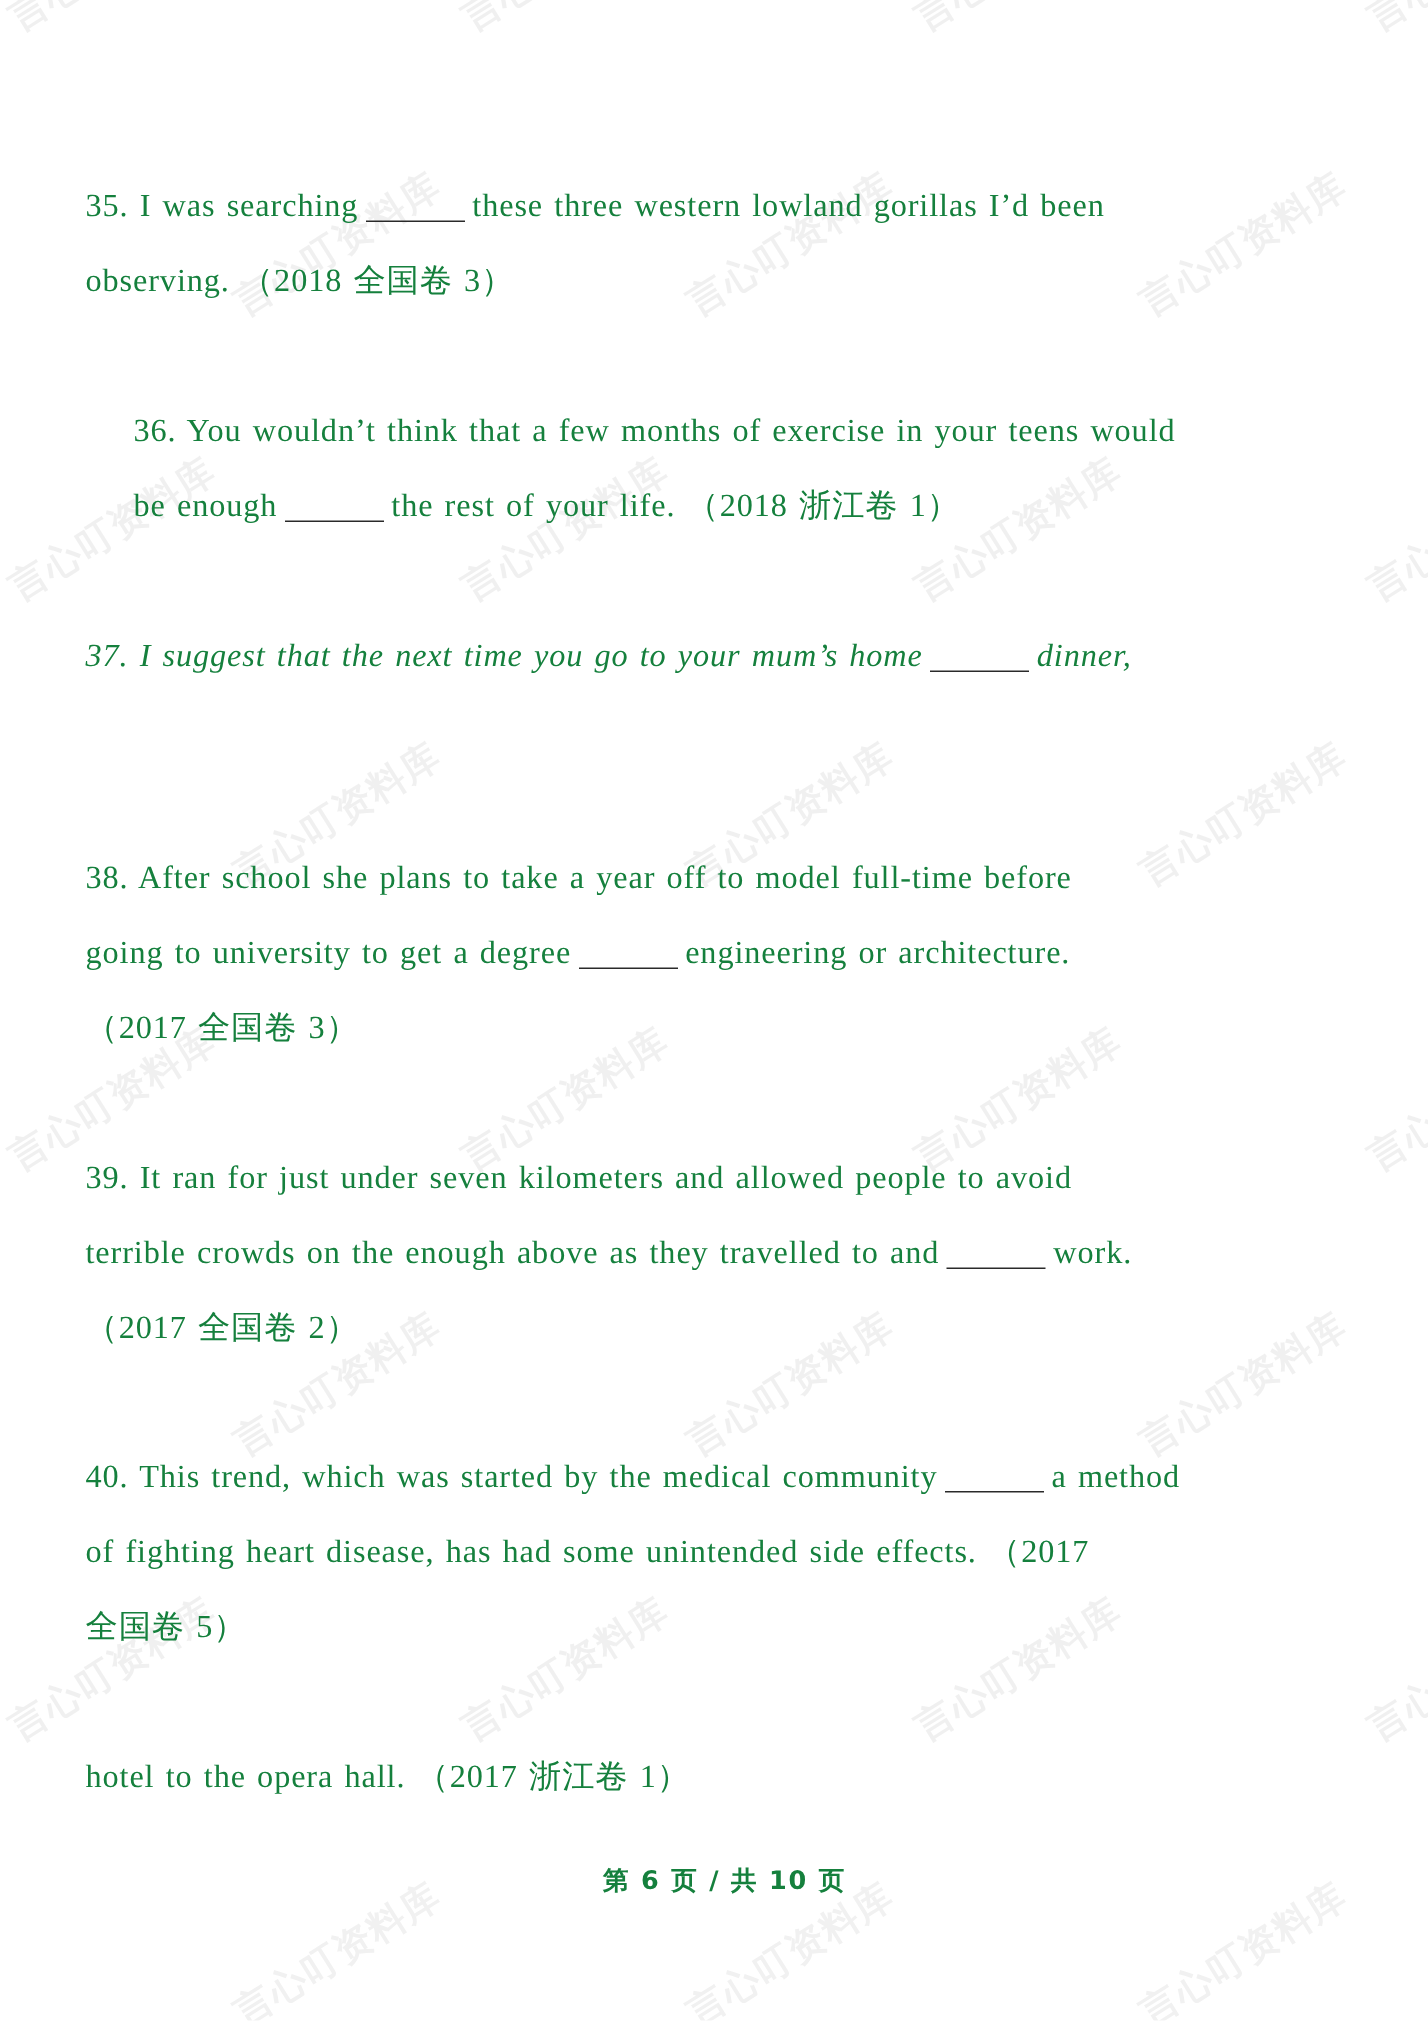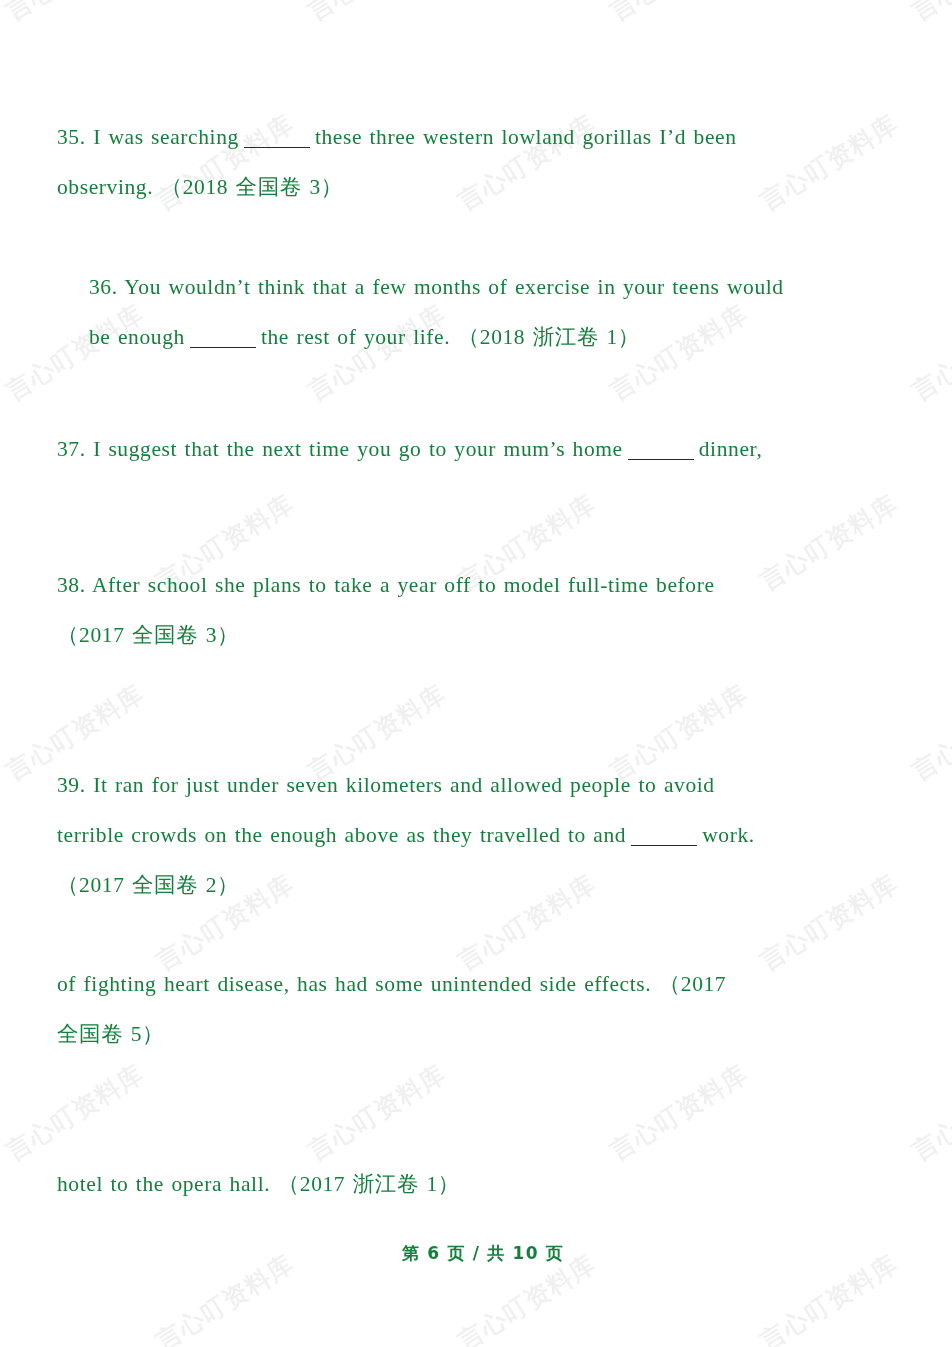--- a/index.html
+++ b/index.html
@@ -140,36 +140,38 @@
     <div class="question" style="position:absolute; left:0; top:112px; width:840px;">
       <span class="q-line"><span>35.  I was searching</span><span class="blank"></span><span>these three western lowland gorillas I’d been</span></span>
       <span class="q-line"><span>observing.  （2018 全国卷 3）</span></span>
     </div>
 
     <div class="question" style="position:absolute; left:0; top:262px; width:840px;margin-left:32px;">
       <span class="q-line"><span>36.  You wouldn’t think that a few months of exercise in your teens would</span></span>
       <span class="q-line"><span>be enough</span><span class="blank"></span><span>the rest of your life.  （2018 浙江卷 1）</span></span>
     </div>
 
-    <div class="question" style="position:absolute; left:0; top:424px; width:840px;">
+    <div class="question" style="position:absolute; left:0; top:412px; width:840px;font-style:italic;">
       <span class="q-line"><span>37.  I suggest that the next time you go to your mum’s home</span><span class="blank"></span><span>dinner,</span></span>
     </div>
 
     <div class="question" style="position:absolute; left:0; top:560px; width:840px;">
       <span class="q-line"><span>38.  After school she plans to take a year off to model full-time before</span></span>
+      <span class="q-line"><span>going to university to get a degree</span><span class="blank"></span><span>engineering or architecture.</span></span>
       <span class="q-line"><span>（2017 全国卷 3）</span></span>
     </div>
 
     <div class="question" style="position:absolute; left:0; top:760px; width:840px;font-family:Liberation Serif, serif;">
       <span class="q-line"><span>39.  It ran for just under seven kilometers and allowed people to avoid</span></span>
       <span class="q-line"><span>terrible crowds on the enough above as they travelled to and</span><span class="blank"></span><span>work.</span></span>
       <span class="q-line"><span>（2017 全国卷 2）</span></span>
     </div>
 
     <div class="question" style="position:absolute; left:0; top:959px; width:840px;">
+      <span class="q-line"><span>40. This trend, which was started by the medical community</span><span class="blank"></span><span>a method</span></span>
       <span class="q-line"><span>of fighting heart disease, has had some unintended side effects.  （2017</span></span>
       <span class="q-line"><span>全国卷 5）</span></span>
     </div>
 
     <div class="question" style="position:absolute; left:0; top:1159px; width:840px;">
       <span class="q-line"><span>hotel to the opera hall.  （2017 浙江卷 1）</span></span>
     </div>
 
   </div>
 

